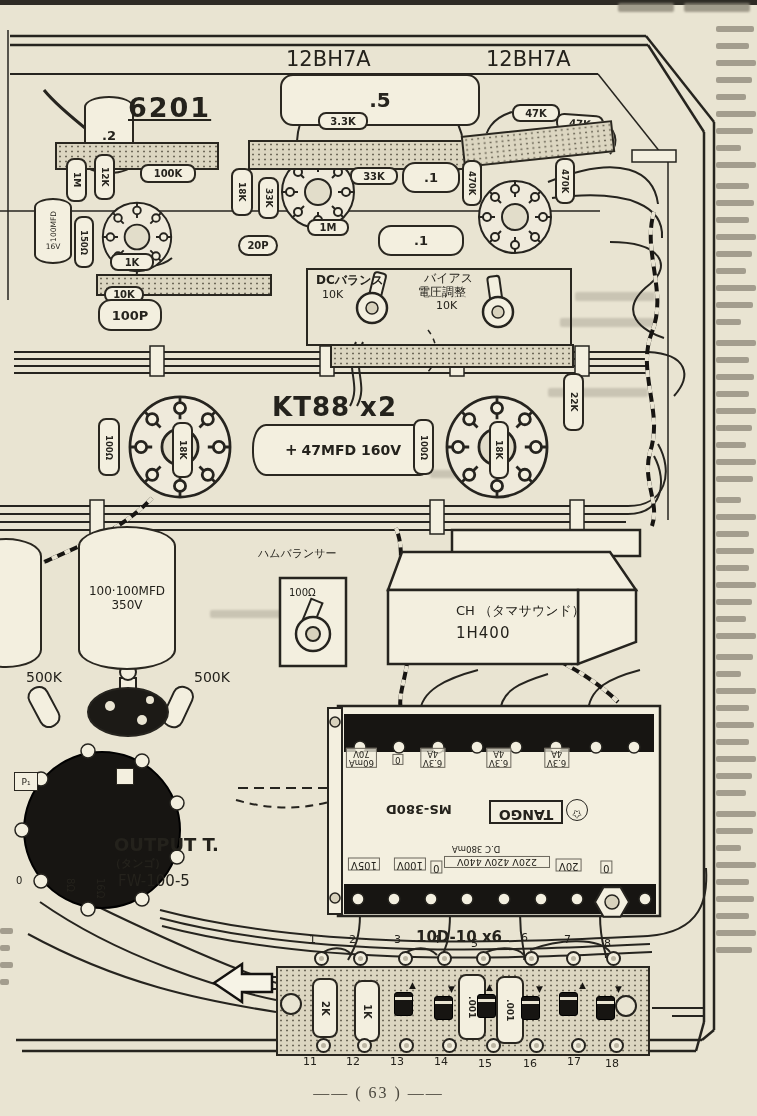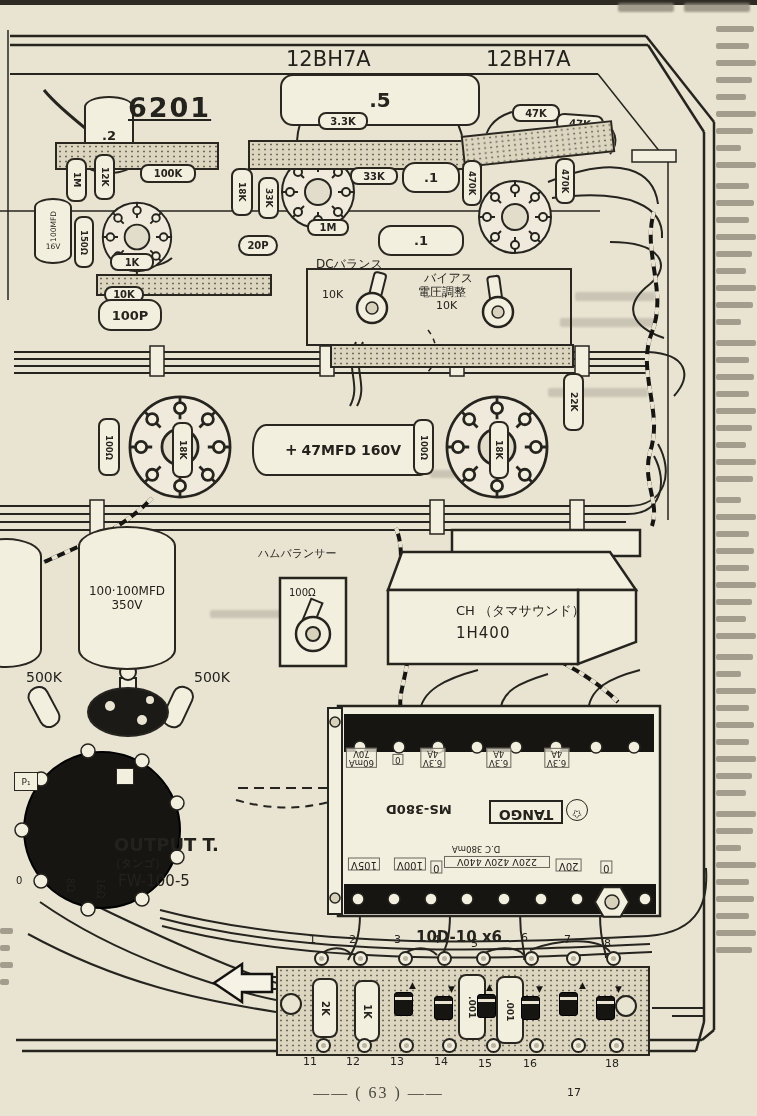--- a/index.html
+++ b/index.html
@@ -399,21 +399,21 @@
     </div>
   <div class="speck" style="left:96px;top:274px;width:172px;height:18px;"></div>
   <div class="res" style="left:104px;top:286px;width:36px;height:13px;">
       <span>10K</span>
     </div>
   <div class="capc" style="left:98px;top:299px;width:60px;height:28px;">
       <span>100P</span>
     </div>
 
   <div class="ctrlbox" style="left:306px;top:268px;width:262px;height:74px;"></div>
-  <span class="lbl" style="left:316px;top:258px;font-size:12px;">DCバランス</span>
+  <span class="lbl" style="left:316px;top:274px;font-size:12px;font-weight:bold;">DCバランス</span>
   <span class="lbl" style="left:322px;top:289px;font-size:11px;">10K</span>
   <span class="lbl" style="left:424px;top:272px;font-size:12px;">バイアス</span>
   <span class="lbl" style="left:418px;top:286px;font-size:12px;">電圧調整</span>
   <span class="lbl" style="left:436px;top:300px;font-size:11px;">10K</span>
   <div class="speck" style="left:330px;top:344px;width:240px;height:20px;"></div>
 
   <div class="cyl" style="left:252px;top:424px;width:178px;height:48px;border-radius:14px/45%;flex-direction:row;gap:4px;">
     <span class="b" style="font-size:15px;">+</span>
     <span class="b" style="font-size:14px;text-align:right;">47MFD 160V</span>
   </div>
@@ -435,20 +435,21 @@
 
   <div class="cyl" style="left:-30px;top:538px;width:68px;height:126px;"></div>
   <div class="cyl" style="left:78px;top:526px;width:94px;height:140px;">
     <span style="font-size:12px;">100·100MFD</span>
     <span style="font-size:12px;">350V</span>
   </div>
 
   <span class="lbl b" style="left:128px;top:94px;font-size:27px;letter-spacing:2px;text-decoration:underline;">6201</span>
   <span class="lbl" style="left:286px;top:48px;font-size:21px;">12BH7A</span>
   <span class="lbl" style="left:486px;top:48px;font-size:21px;">12BH7A</span>
+  <span class="lbl b" style="left:272px;top:394px;font-size:26px;letter-spacing:1px;">KT88 x2</span>
 
   <span class="lbl" style="left:258px;top:548px;font-size:11px;">ハムバランサー</span>
   <span class="lbl" style="left:289px;top:588px;font-size:10px;">100Ω</span>
   <span class="lbl" style="left:424px;top:604px;font-size:13px;margin-left:32px;">CH （タマサウンド）</span>
   <span class="lbl" style="left:456px;top:626px;font-size:15px;letter-spacing:1px;">1H400</span>
   <span class="lbl" style="left:26px;top:670px;font-size:14px;">500K</span>
   <span class="lbl" style="left:194px;top:670px;font-size:14px;">500K</span>
 
   <div class="tag" style="left:14px;top:772px;width:22px;height:17px;">
       <span>P₁</span>
@@ -506,21 +507,21 @@
   <span class="lbl" style="left:521px;top:932px;font-size:11px;">6</span>
   <span class="lbl" style="left:564px;top:934px;font-size:11px;">7</span>
   <span class="lbl" style="left:604px;top:938px;font-size:11px;">8</span>
 
   <span class="lbl" style="left:303px;top:1056px;font-size:11px;">11</span>
   <span class="lbl" style="left:346px;top:1056px;font-size:11px;">12</span>
   <span class="lbl" style="left:390px;top:1056px;font-size:11px;text-align:right;">13</span>
   <span class="lbl" style="left:434px;top:1056px;font-size:11px;">14</span>
   <span class="lbl" style="left:478px;top:1058px;font-size:11px;">15</span>
   <span class="lbl" style="left:523px;top:1058px;font-size:11px;">16</span>
-  <span class="lbl" style="left:567px;top:1056px;font-size:11px;margin-top:31px;">17</span>
+  <span class="lbl" style="left:567px;top:1056px;font-size:11px;">17</span>
   <span class="lbl" style="left:605px;top:1058px;font-size:11px;">18</span>
 
   <div class="lug" style="left:314px;top:951px;"></div>
   <div class="lug" style="left:353px;top:951px;"></div>
   <div class="lug" style="left:398px;top:951px;"></div>
   <div class="lug" style="left:437px;top:951px;"></div>
   <div class="lug" style="left:476px;top:951px;"></div>
   <div class="lug" style="left:524px;top:951px;"></div>
   <div class="lug" style="left:566px;top:951px;"></div>
   <div class="lug" style="left:606px;top:951px;"></div>

